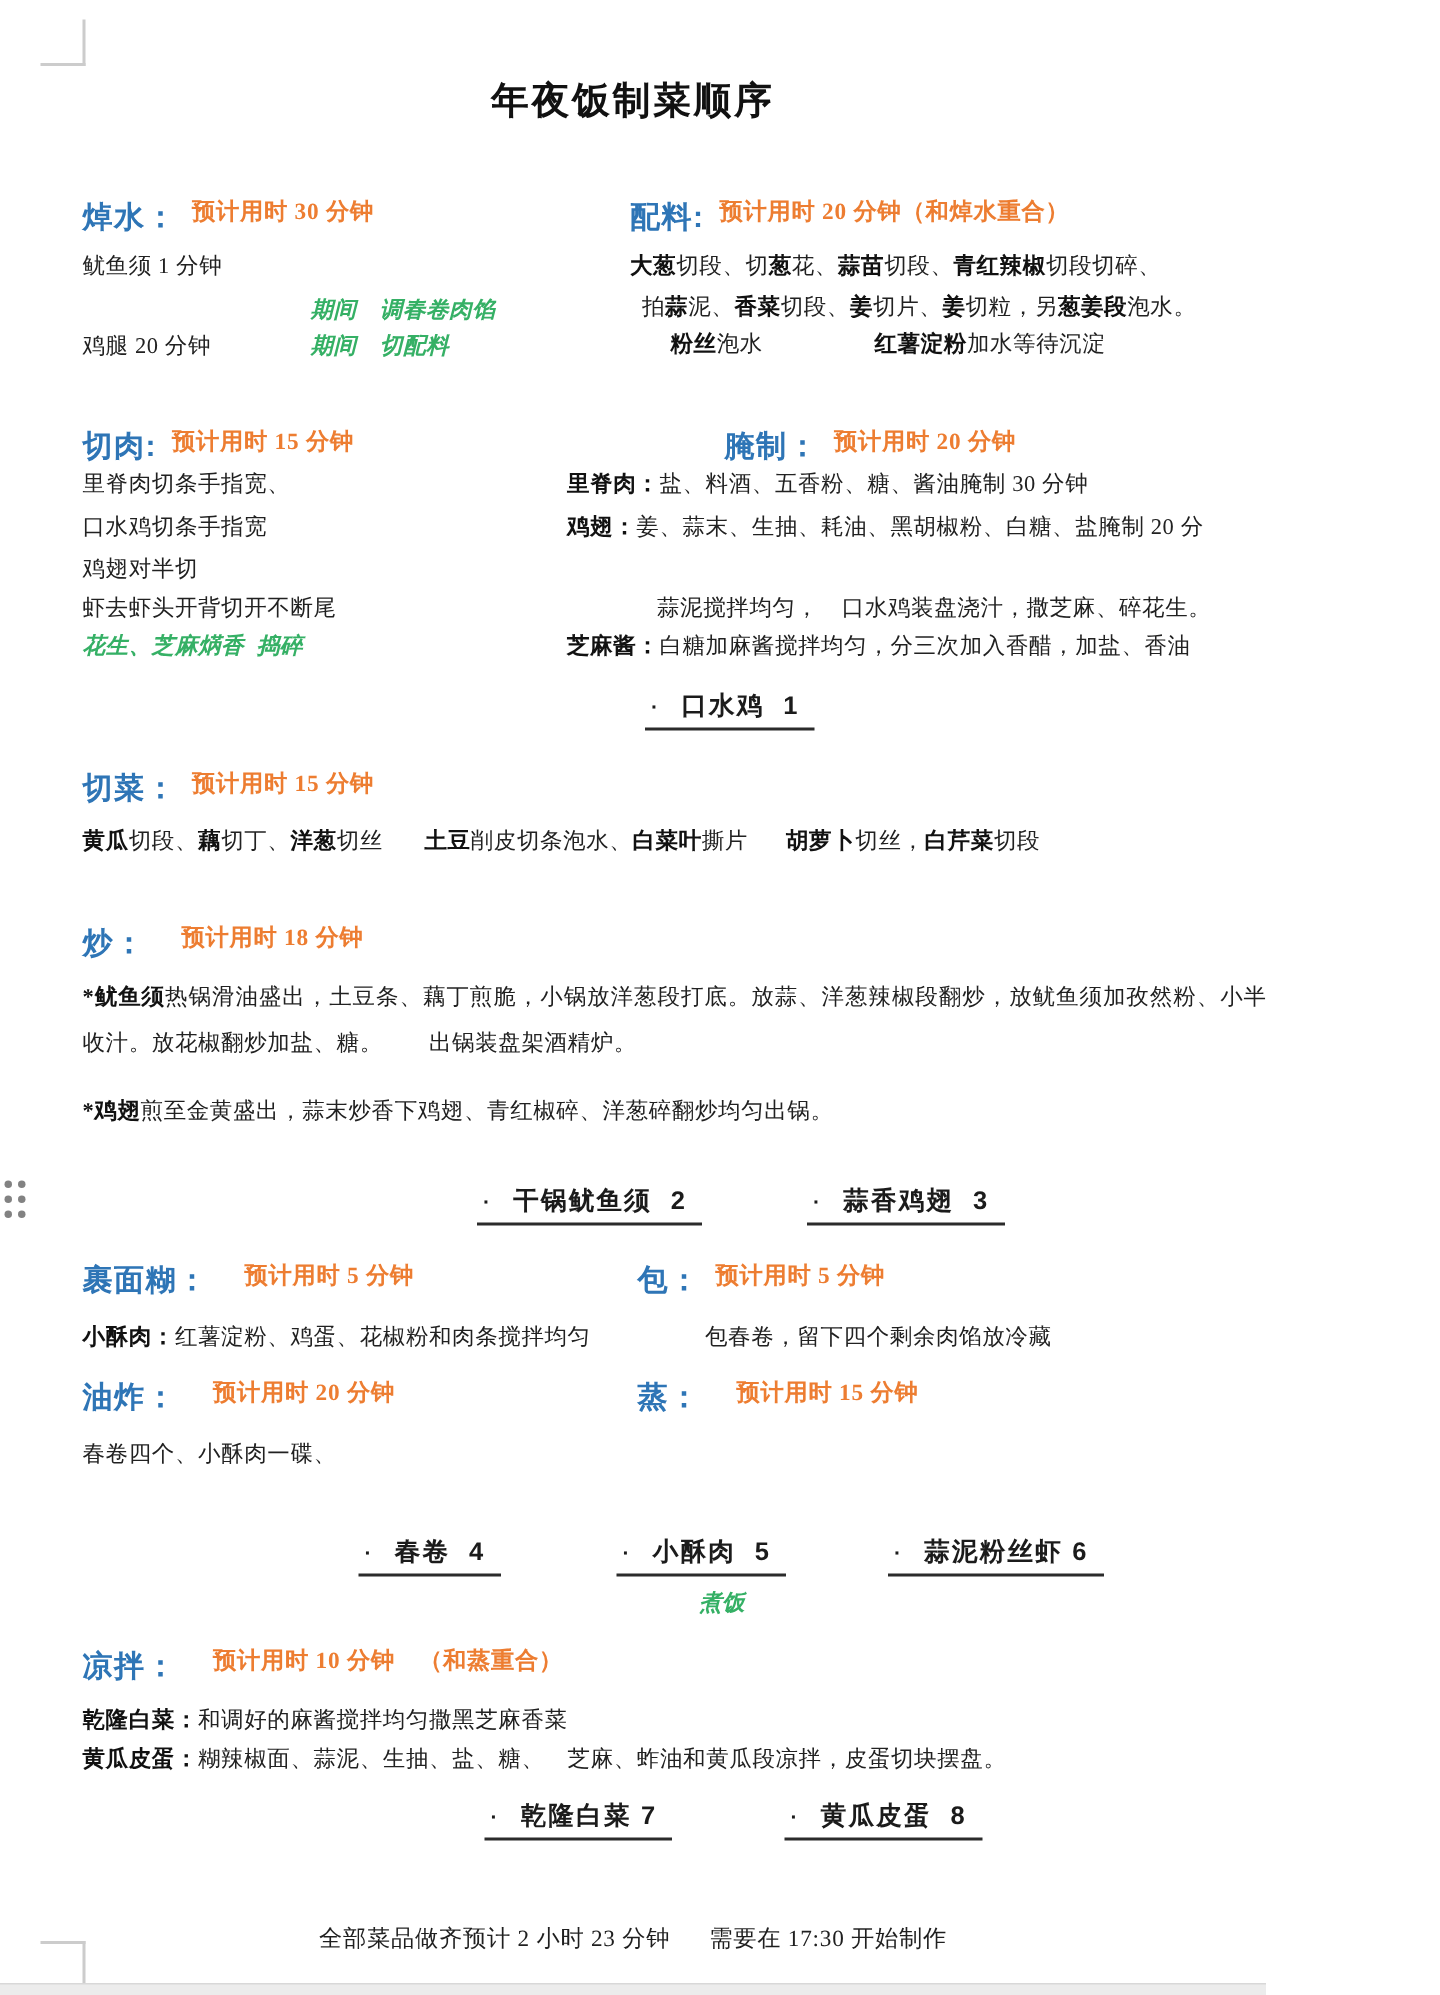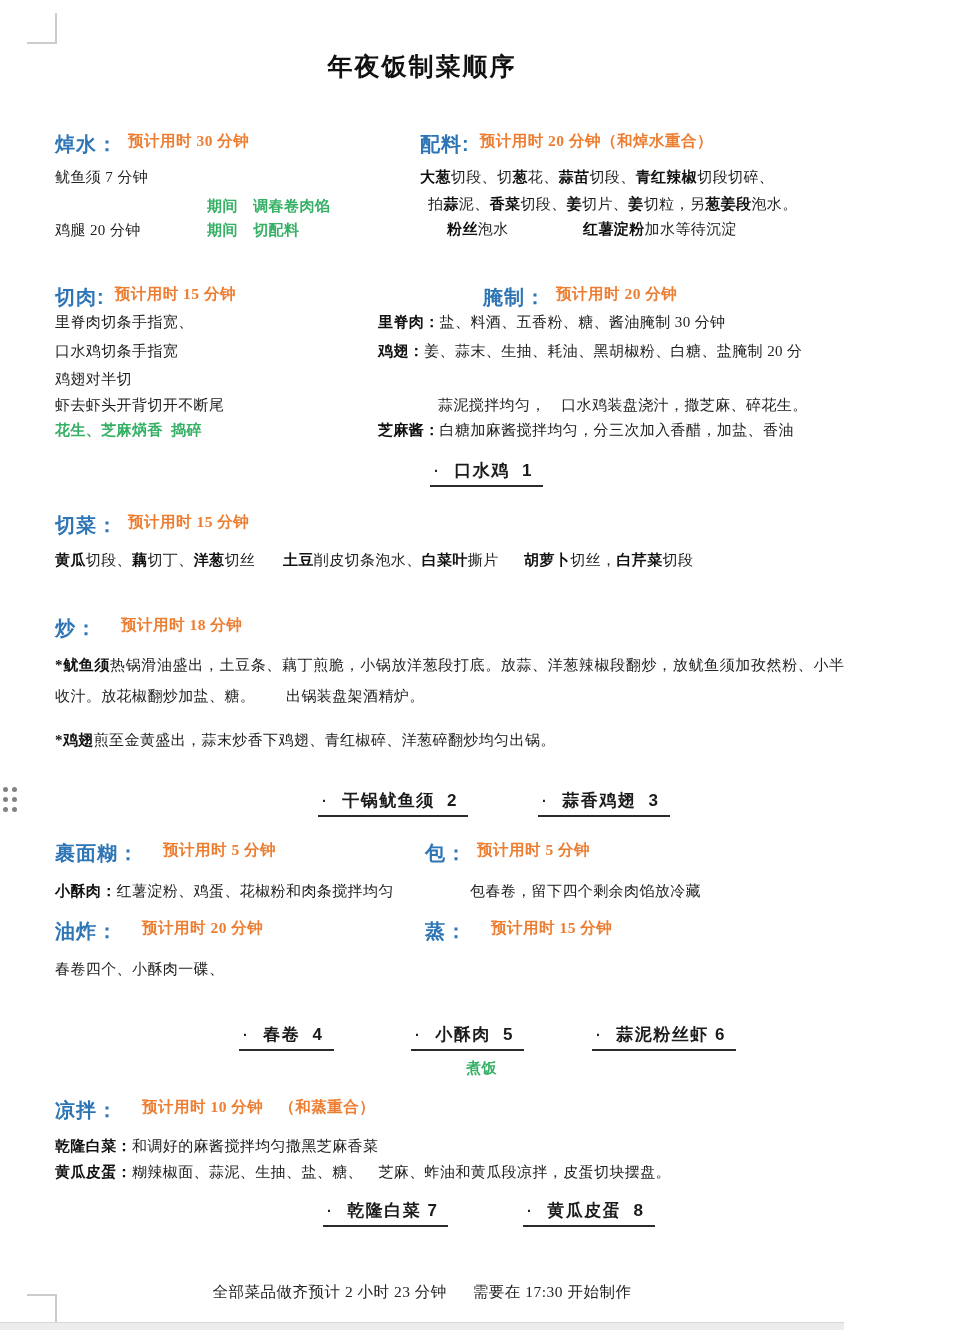--- a/index.html
+++ b/index.html
@@ -8,21 +8,21 @@
   .abs{position:absolute;white-space:nowrap;}
   .title{left:0;right:0;text-align:center;font-family:"Liberation Sans",sans-serif;
          font-weight:700;font-size:25px;letter-spacing:2px;color:#111;}
   .sec{display:flex;align-items:flex-start;}
   .sec-label{font-family:"Liberation Sans",sans-serif;font-weight:700;font-size:20px;
              color:var(--blue);letter-spacing:1px;}
   .sec-time{font-size:15.5px;color:var(--orange);margin-left:10px;font-weight:600;letter-spacing:.5px;}
   .gap-lg .sec-time{margin-left:24px;}
   .body{font-size:15px;letter-spacing:.4px;color:#212121;}
   .b{font-weight:700;color:#111;}
-  .green{color:var(--green);font-weight:700;}
+  .green{color:var(--green);font-weight:700;font-style:italic;}
   .para{white-space:normal;width:852px;line-height:31px;text-align:justify;}
   .dish{font-family:"Liberation Sans",sans-serif;font-weight:700;font-size:17px;color:#1b1b1b;
         border-bottom:2px solid #2b2b2b;padding:0 10px 3px 4px;letter-spacing:1.5px;}
   .dish .bullet{font-size:14px;margin-right:14px;}
   .footer-row{left:0;right:0;display:flex;justify-content:center;gap:26px;font-size:15.5px;
               letter-spacing:.5px;color:#1f1f1f;margin-top:16px;}
   .mark{position:absolute;width:28px;height:29px;border:0 solid #cccccc;}
   .mark.tl{left:27px;top:13px;border-right-width:2px;border-bottom-width:2px;}
   .mark.tr{left:905px;top:13px;border-left-width:2px;border-bottom-width:2px;}
   .mark.bl{left:27px;top:1294px;border-right-width:2px;border-top-width:2px;}
@@ -51,21 +51,21 @@
       <span></span>
       <span></span>
   </div>
 
   <div class="abs title" style="top:50px">年夜饭制菜顺序</div>
 
   <div class="abs sec" style="left:55px;top:131px">
     <span class="sec-label">焯水：</span>
     <span class="sec-time">预计用时 30 分钟</span>
   </div>
-  <div class="abs body" style="left:55px;top:168px">鱿鱼须 7 分钟</div>
+  <div class="abs body" style="left:55px;top:168px">鱿鱼须 1 分钟</div>
   <div class="abs body green" style="left:207px;top:197px">期间　调春卷肉馅</div>
   <div class="abs body" style="left:55px;top:221px">鸡腿 20 分钟</div>
   <div class="abs body green" style="left:207px;top:221px">期间　切配料</div>
 
   <div class="abs sec" style="left:420px;top:131px">
     <span class="sec-label">配料:</span>
     <span class="sec-time">预计用时 20 分钟（和焯水重合）</span>
   </div>
   <div class="abs body" style="left:428px;top:195px"><span>拍</span><span class="b">蒜</span><span>泥、</span><span class="b">香菜</span><span>切段、</span><span class="b">姜</span><span>切片、</span><span class="b">姜</span><span>切粒，另</span><span class="b">葱姜段</span><span>泡水。</span></div>
   <div class="abs body" style="left:420px;top:168px"><span class="b">大葱</span><span>切段、切</span><span class="b">葱</span><span>花、</span><span class="b">蒜苗</span><span>切段、</span><span class="b">青红辣椒</span><span>切段切碎、</span></div>

